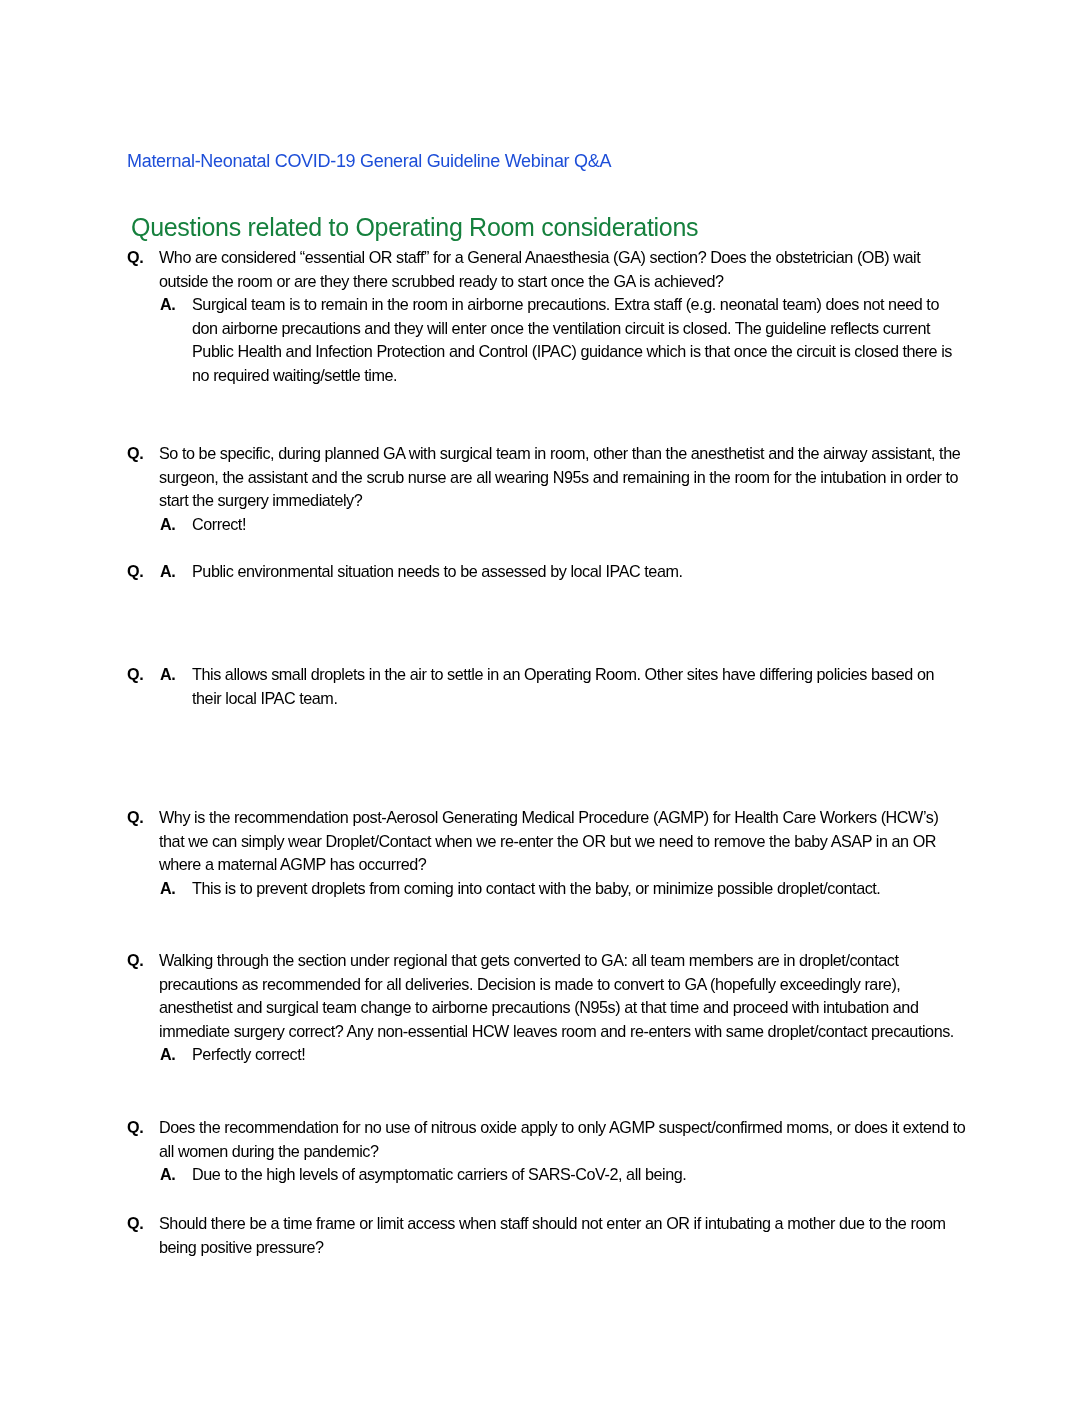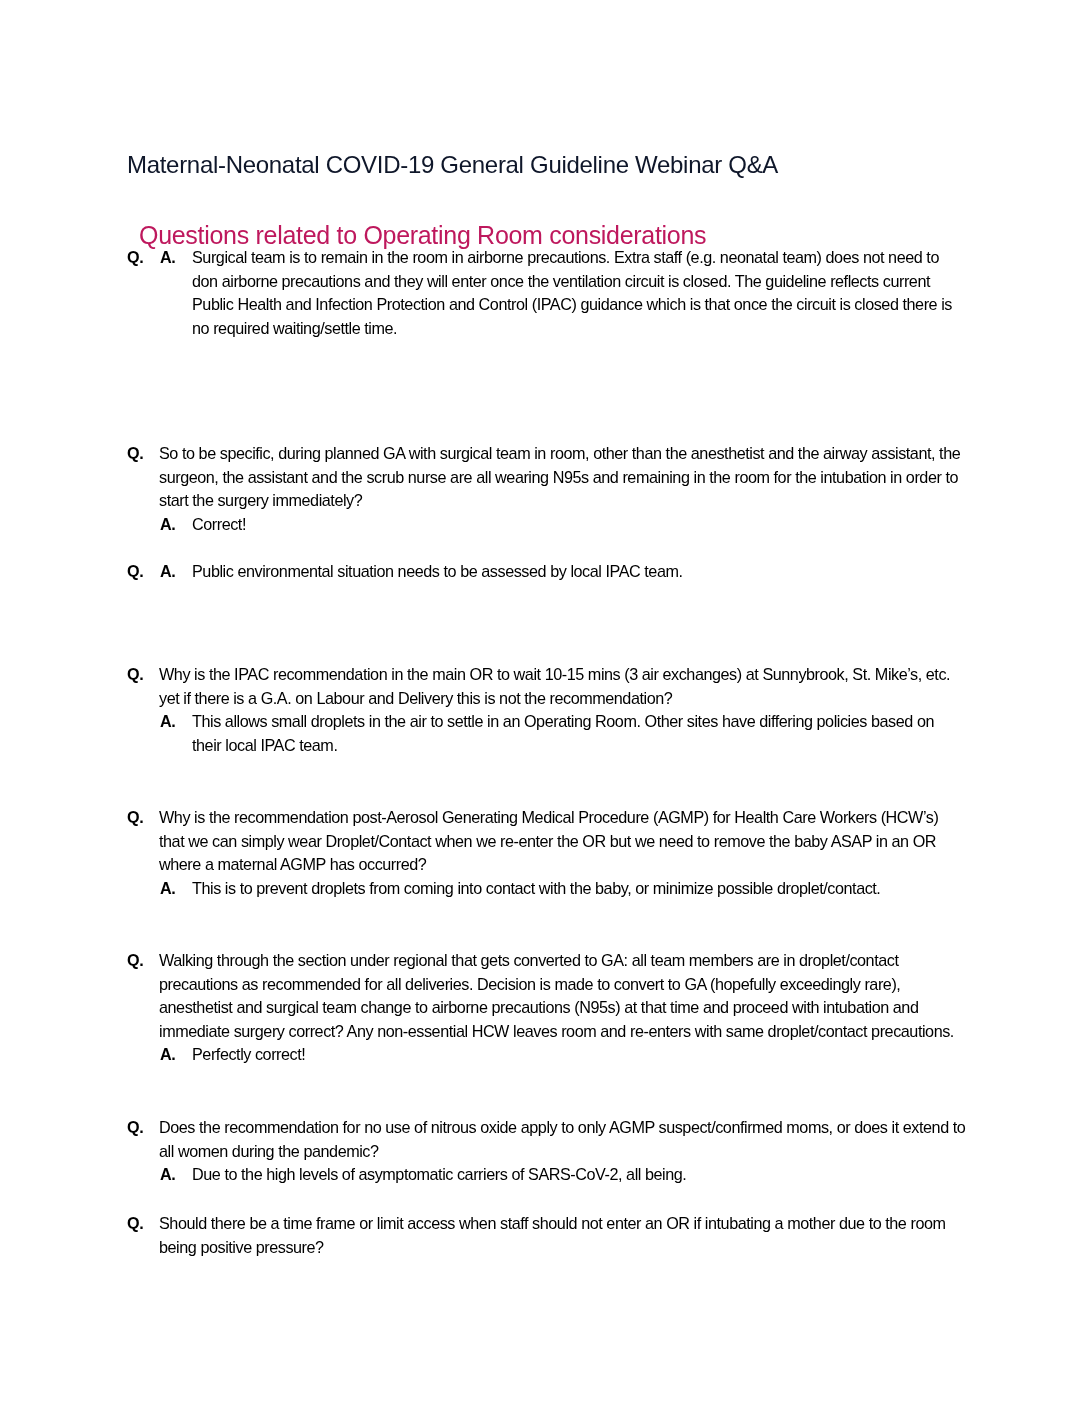--- a/index.html
+++ b/index.html
@@ -19,36 +19,36 @@
       position: absolute;
       left: 0;
       top: 0;
       width: 1088px;
       height: 1408px;
     }
     .doc-title {
       position: absolute;
       left: 127px;
       top: 151px;
-      font-size: 24px;
-      color: #0f172a;
+      font-size: 18px;
+      color: #1d4ed8;
       font-weight: normal;
       letter-spacing: -0.3px;
       margin: 0;
       white-space: nowrap;
     }
     .section-heading {
       position: absolute;
       left: 127px;
       top: 209px;
       font-size: 25px;
-      color: #be185d;
+      color: #15803d;
       font-weight: normal;
       letter-spacing: -0.3px;
-      margin: 12px;
+      margin: 4px;
       white-space: nowrap;
     }
     .qa-list {
       position: absolute;
       left: 127px;
       top: 246px;
       width: 840px;
     }
     .qa-block {
       position: absolute;
@@ -85,20 +85,21 @@
 
 <div class="page">
   <h1 class="doc-title">Maternal-Neonatal COVID-19 General Guideline Webinar Q&amp;A</h1>
   <h2 class="section-heading">Questions related to Operating Room considerations</h2>
 
   <div class="qa-list">
 
     <div class="qa-block" style="top:0px;">
       <div class="q-row">
         <span class="q-marker">Q.</span>
+        <span>Who are considered “essential OR staff” for a General Anaesthesia (GA) section? Does the obstetrician (OB) wait outside the room or are they there scrubbed ready to start once the GA is achieved?</span>
       </div>
       <div class="a-row">
         <span class="a-marker">A.</span>
         <span>Surgical team is to remain in the room in airborne precautions. Extra staff (e.g. neonatal team) does not need to don airborne precautions and they will enter once the ventilation circuit is closed. The guideline reflects current Public Health and Infection Protection and Control (IPAC) guidance which is that once the circuit is closed there is no required waiting/settle time.</span>
       </div>
     </div>
 
     <div class="qa-block" style="top:196px;">
       <div class="q-row">
         <span class="q-marker">Q.</span>
@@ -116,21 +117,20 @@
       </div>
       <div class="a-row">
         <span class="a-marker">A.</span>
         <span>Public environmental situation needs to be assessed by local IPAC team.</span>
       </div>
     </div>
 
     <div class="qa-block" style="top:417px;">
       <div class="q-row">
         <span class="q-marker">Q.</span>
-        <span>Why is the IPAC recommendation in the main OR to wait 10-15 mins (3 air exchanges) at Sunnybrook, St. Mike’s, etc. yet if there is a G.A. on Labour and Delivery this is not the recommendation?</span>
       </div>
       <div class="a-row">
         <span class="a-marker">A.</span>
         <span>This allows small droplets in the air to settle in an Operating Room. Other sites have differing policies based on their local IPAC team.</span>
       </div>
     </div>
 
     <div class="qa-block" style="top:560px;">
       <div class="q-row">
         <span class="q-marker">Q.</span>

